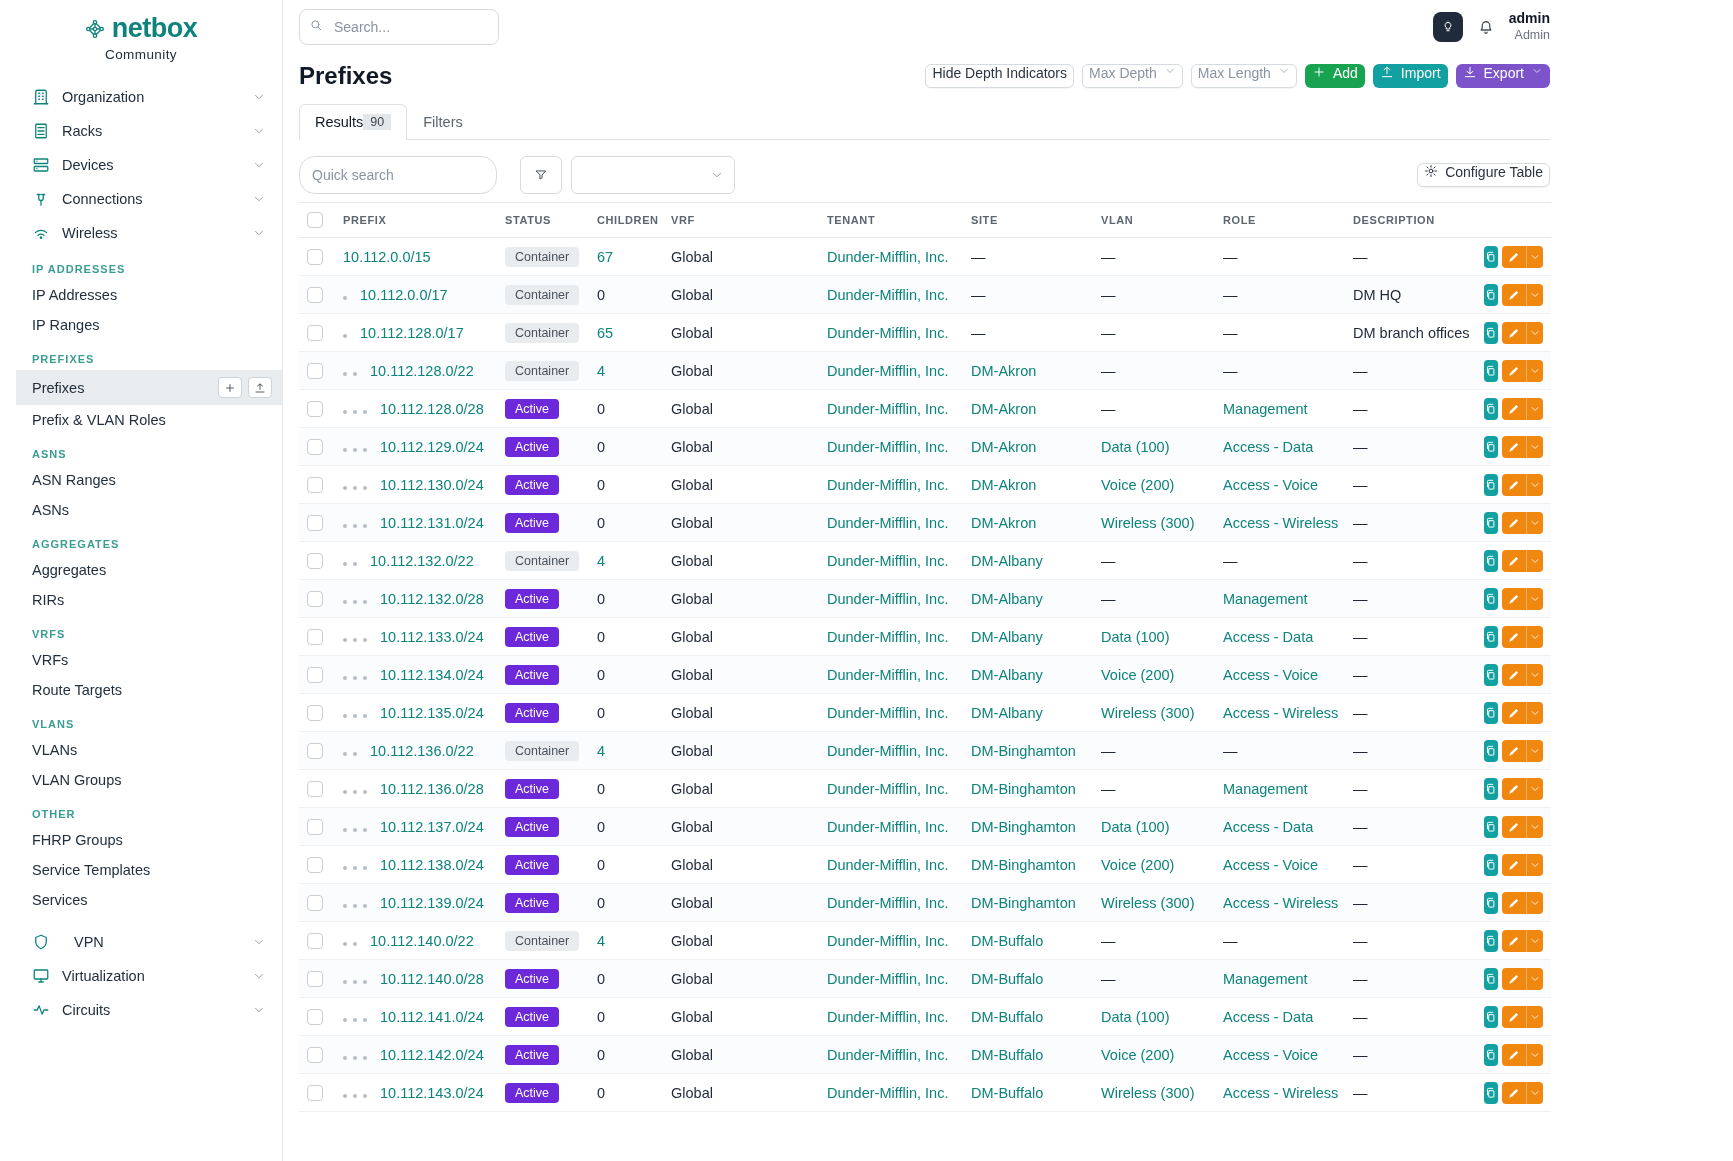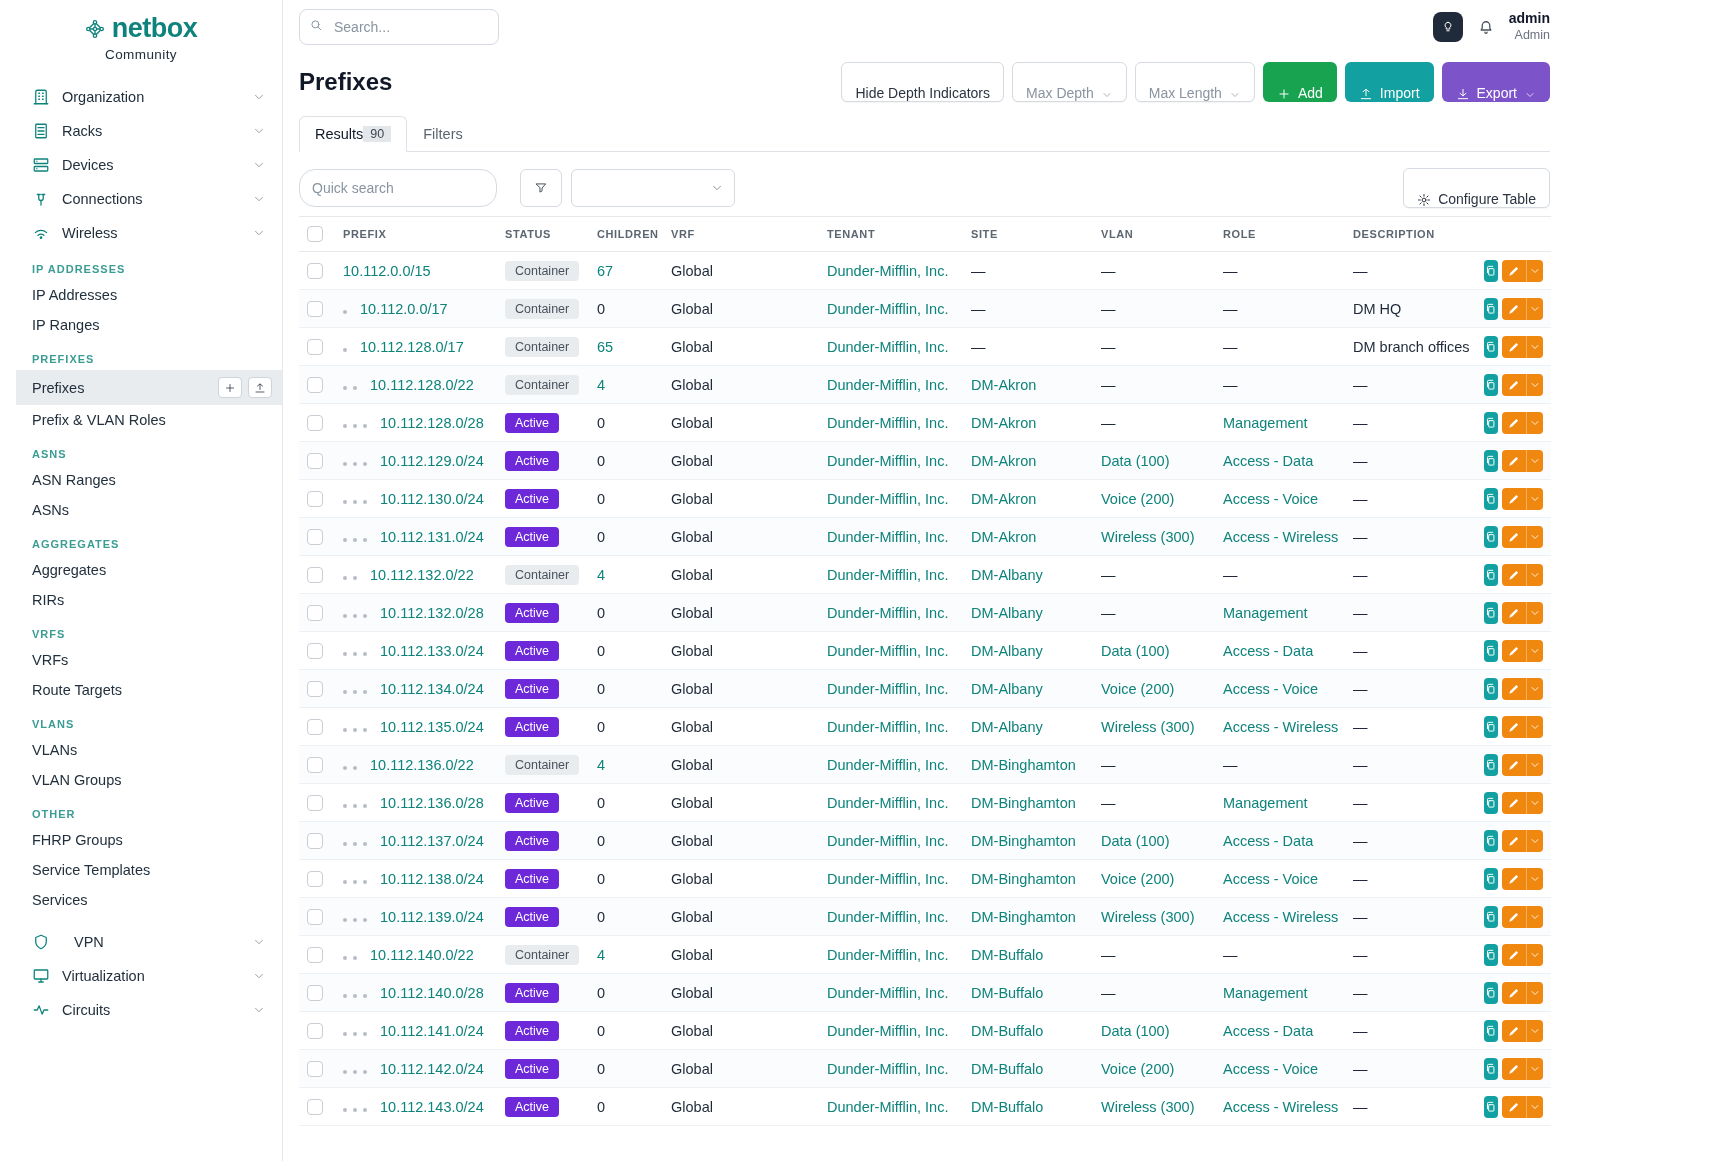--- a/index.html
+++ b/index.html
@@ -50,22 +50,22 @@
   .bell-btn { background:none; border:none; color:#49525c; display:flex; cursor:pointer; padding:0; }
   .user-block { text-align:right; line-height:1.25; }
   .user-name { font-weight:bold; font-size:14px; color:#111827; }
   .user-role { font-size:12.5px; color:#6b7280; }
 
   .content { padding:0 16px; }
   .page-header { display:flex; align-items:center; margin-top:8px; }
   .page-title { font-size:24px; margin:0; font-weight:600; color:#111827; }
   .header-actions { margin-left:auto; display:flex; gap:8px; align-items:center; }
 
-  .btn { height:40px; border-radius:6px; font-size:14px; display:inline-flex;
-    align-items:flex-end; gap:7px; padding:0 13px; cursor:pointer; border:1px solid transparent;
+  .btn { height:24px; border-radius:6px; font-size:14px; display:inline-flex;
+    align-items:flex-start; gap:7px; padding:0 6px; cursor:pointer; border:1px solid transparent;
     font-family:"Liberation Sans", sans-serif; white-space:nowrap; }
   .btn-outline { background:#fff; border-color:#d5dbe1; color:#2b3440;
     box-shadow:0 1px 1px rgba(0,0,0,0.04); }
   .btn-outline.muted { color:#8a94a0; }
   .btn .caret { display:flex; color:inherit; opacity:.85; }
   .btn-green { background:#17a34f; color:#fff; }
   .btn-teal { background:#12a0a0; color:#fff; }
   .btn-purple { background:#7c53c9; color:#fff; }
 
   .tabs { display:flex; margin-top:14px; border-bottom:1px solid #dee2e6; }

